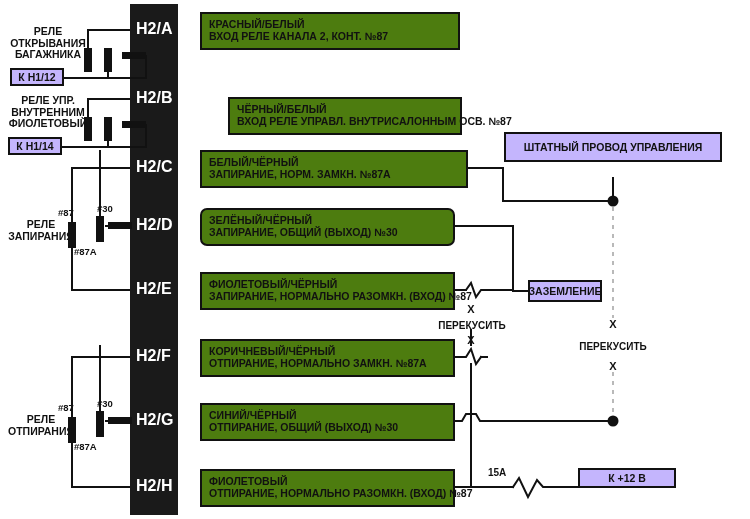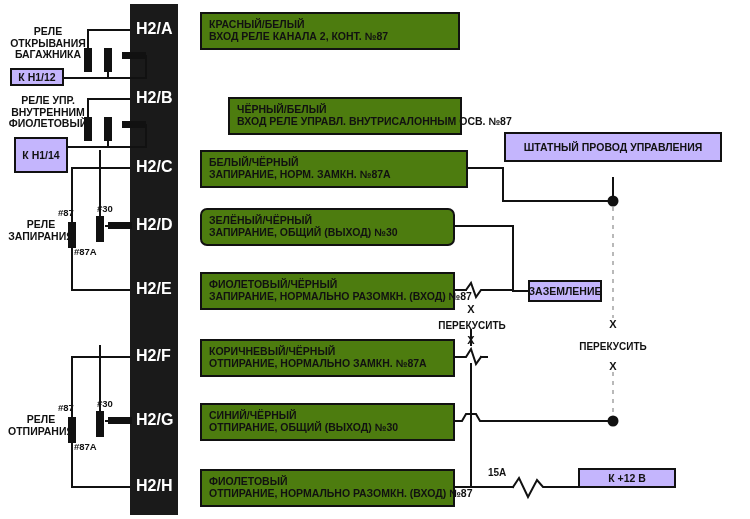--- a/index.html
+++ b/index.html
@@ -200,21 +200,21 @@
     <div>РЕЛЕ</div>
     <div>ЗАПИРАНИЯ</div>
   </div>
 
   <div class="cap" style="left:8px;top:414px;width:66px;">
     <div>РЕЛЕ</div>
     <div>ОТПИРАНИЯ</div>
   </div>
 
   <div class="pbox" style="left:10px;top:68px;width:54px;height:18px;">К Н1/12</div>
-  <div class="pbox" style="left:14px;top:137px;width:54px;height:36px;">К Н1/14</div>
+  <div class="pbox" style="left:8px;top:137px;width:54px;height:18px;">К Н1/14</div>
 
   <div class="tnum" style="left:58px;top:207px;">#87</div>
   <div class="tnum" style="left:97px;top:203px;">#30</div>
   <div class="tnum" style="left:74px;top:246px;">#87А</div>
 
   <div class="tnum" style="left:58px;top:402px;">#87</div>
   <div class="tnum" style="left:97px;top:398px;">#30</div>
   <div class="tnum" style="left:74px;top:441px;">#87А</div>
 
   <div class="pbox" style="left:504px;top:132px;width:218px;height:30px;">ШТАТНЫЙ ПРОВОД УПРАВЛЕНИЯ</div>

